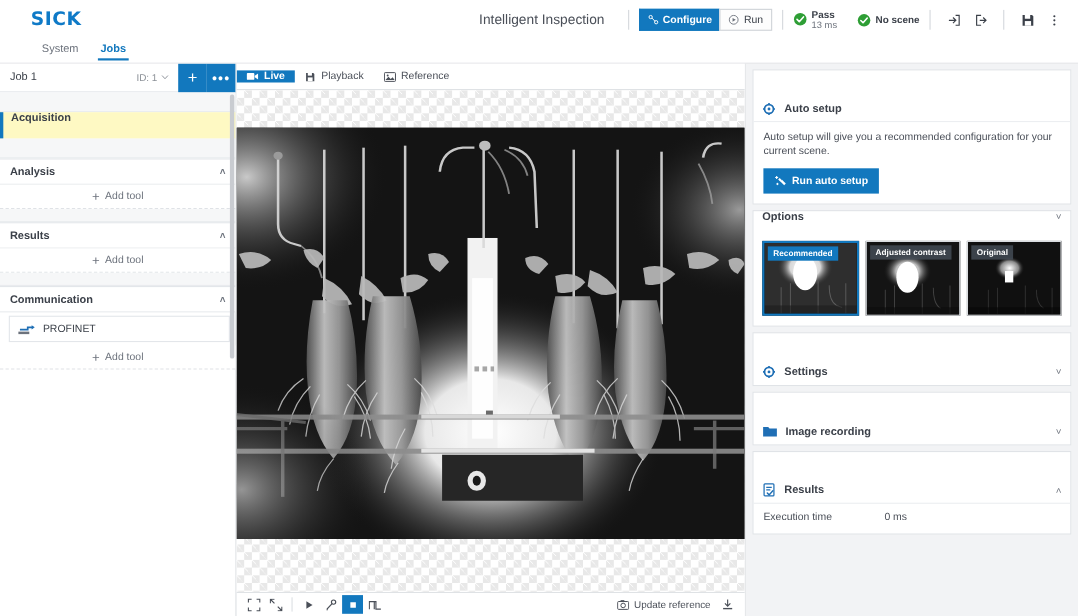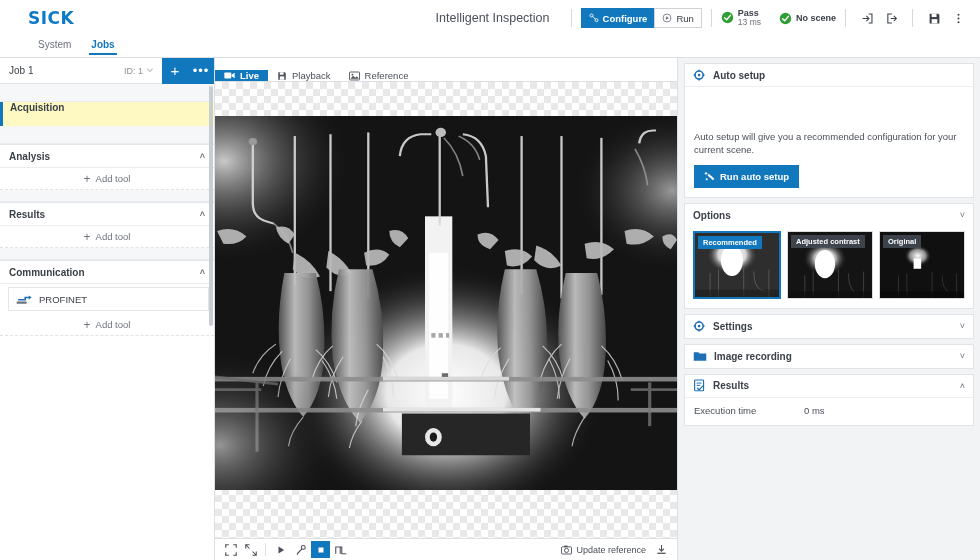--- a/index.html
+++ b/index.html
@@ -218,21 +218,21 @@
     flex: 1;
     display: flex;
     flex-direction: column;
     background: #fff;
     border-right: 1px solid #dcdfe3;
     min-width: 0;
   }
   .viewer-tabs {
     height: 24px;
     display: flex;
-    align-items: flex-end;
+    align-items: center;
     background: #fff;
     border-bottom: 1px solid #dcdfe3;
   }
   .vtab {
     display: flex; align-items: center; gap: 5px;
     padding: 0 9px;
     font-size: 9.5px;
     color: #4a4f58;
     cursor: pointer;
   }
@@ -302,39 +302,40 @@
 
   .card-head {
     height: 23px;
     display: flex; align-items: center; gap: 7px;
     padding: 0 8px;
     font-size: 10px;
     font-weight: bold;
     color: #3b4049;
     border-bottom: 1px solid #eceef1;
     cursor: pointer;
+    margin-top: 24px;
   }
   .card-head.plain { border-bottom: none; }
   .card-head .chev { margin-left: auto; color: #6c727c; font-size: 9px; font-weight: normal; }
-  .card-body { padding: 7px 9px 9px 9px; margin-top: 36px; }
+  .card-body { padding: 7px 9px 9px 9px; }
   .desc { font-size: 9.5px; color: #4a4f58; line-height: 1.4; }
   .primary-btn {
     margin-top: 8px;
     display: inline-flex; align-items: center; gap: 5px;
     background: #1278be;
     color: #fff;
     font-size: 9.5px;
     font-weight: bold;
     padding: 6px 10px;
     cursor: pointer;
   }
 
   .opt-head {
     height: 23px;
-    display: flex; align-items: center;
+    display: flex; align-items: flex-start;
     padding: 0 8px;
     font-size: 10px;
     font-weight: bold;
     color: #3b4049;
     cursor: pointer;
   }
   .opt-head .chev { margin-left: auto; color: #6c727c; font-size: 9px; font-weight: normal; }
   .thumbs {
     display: flex;
     gap: 6px;

